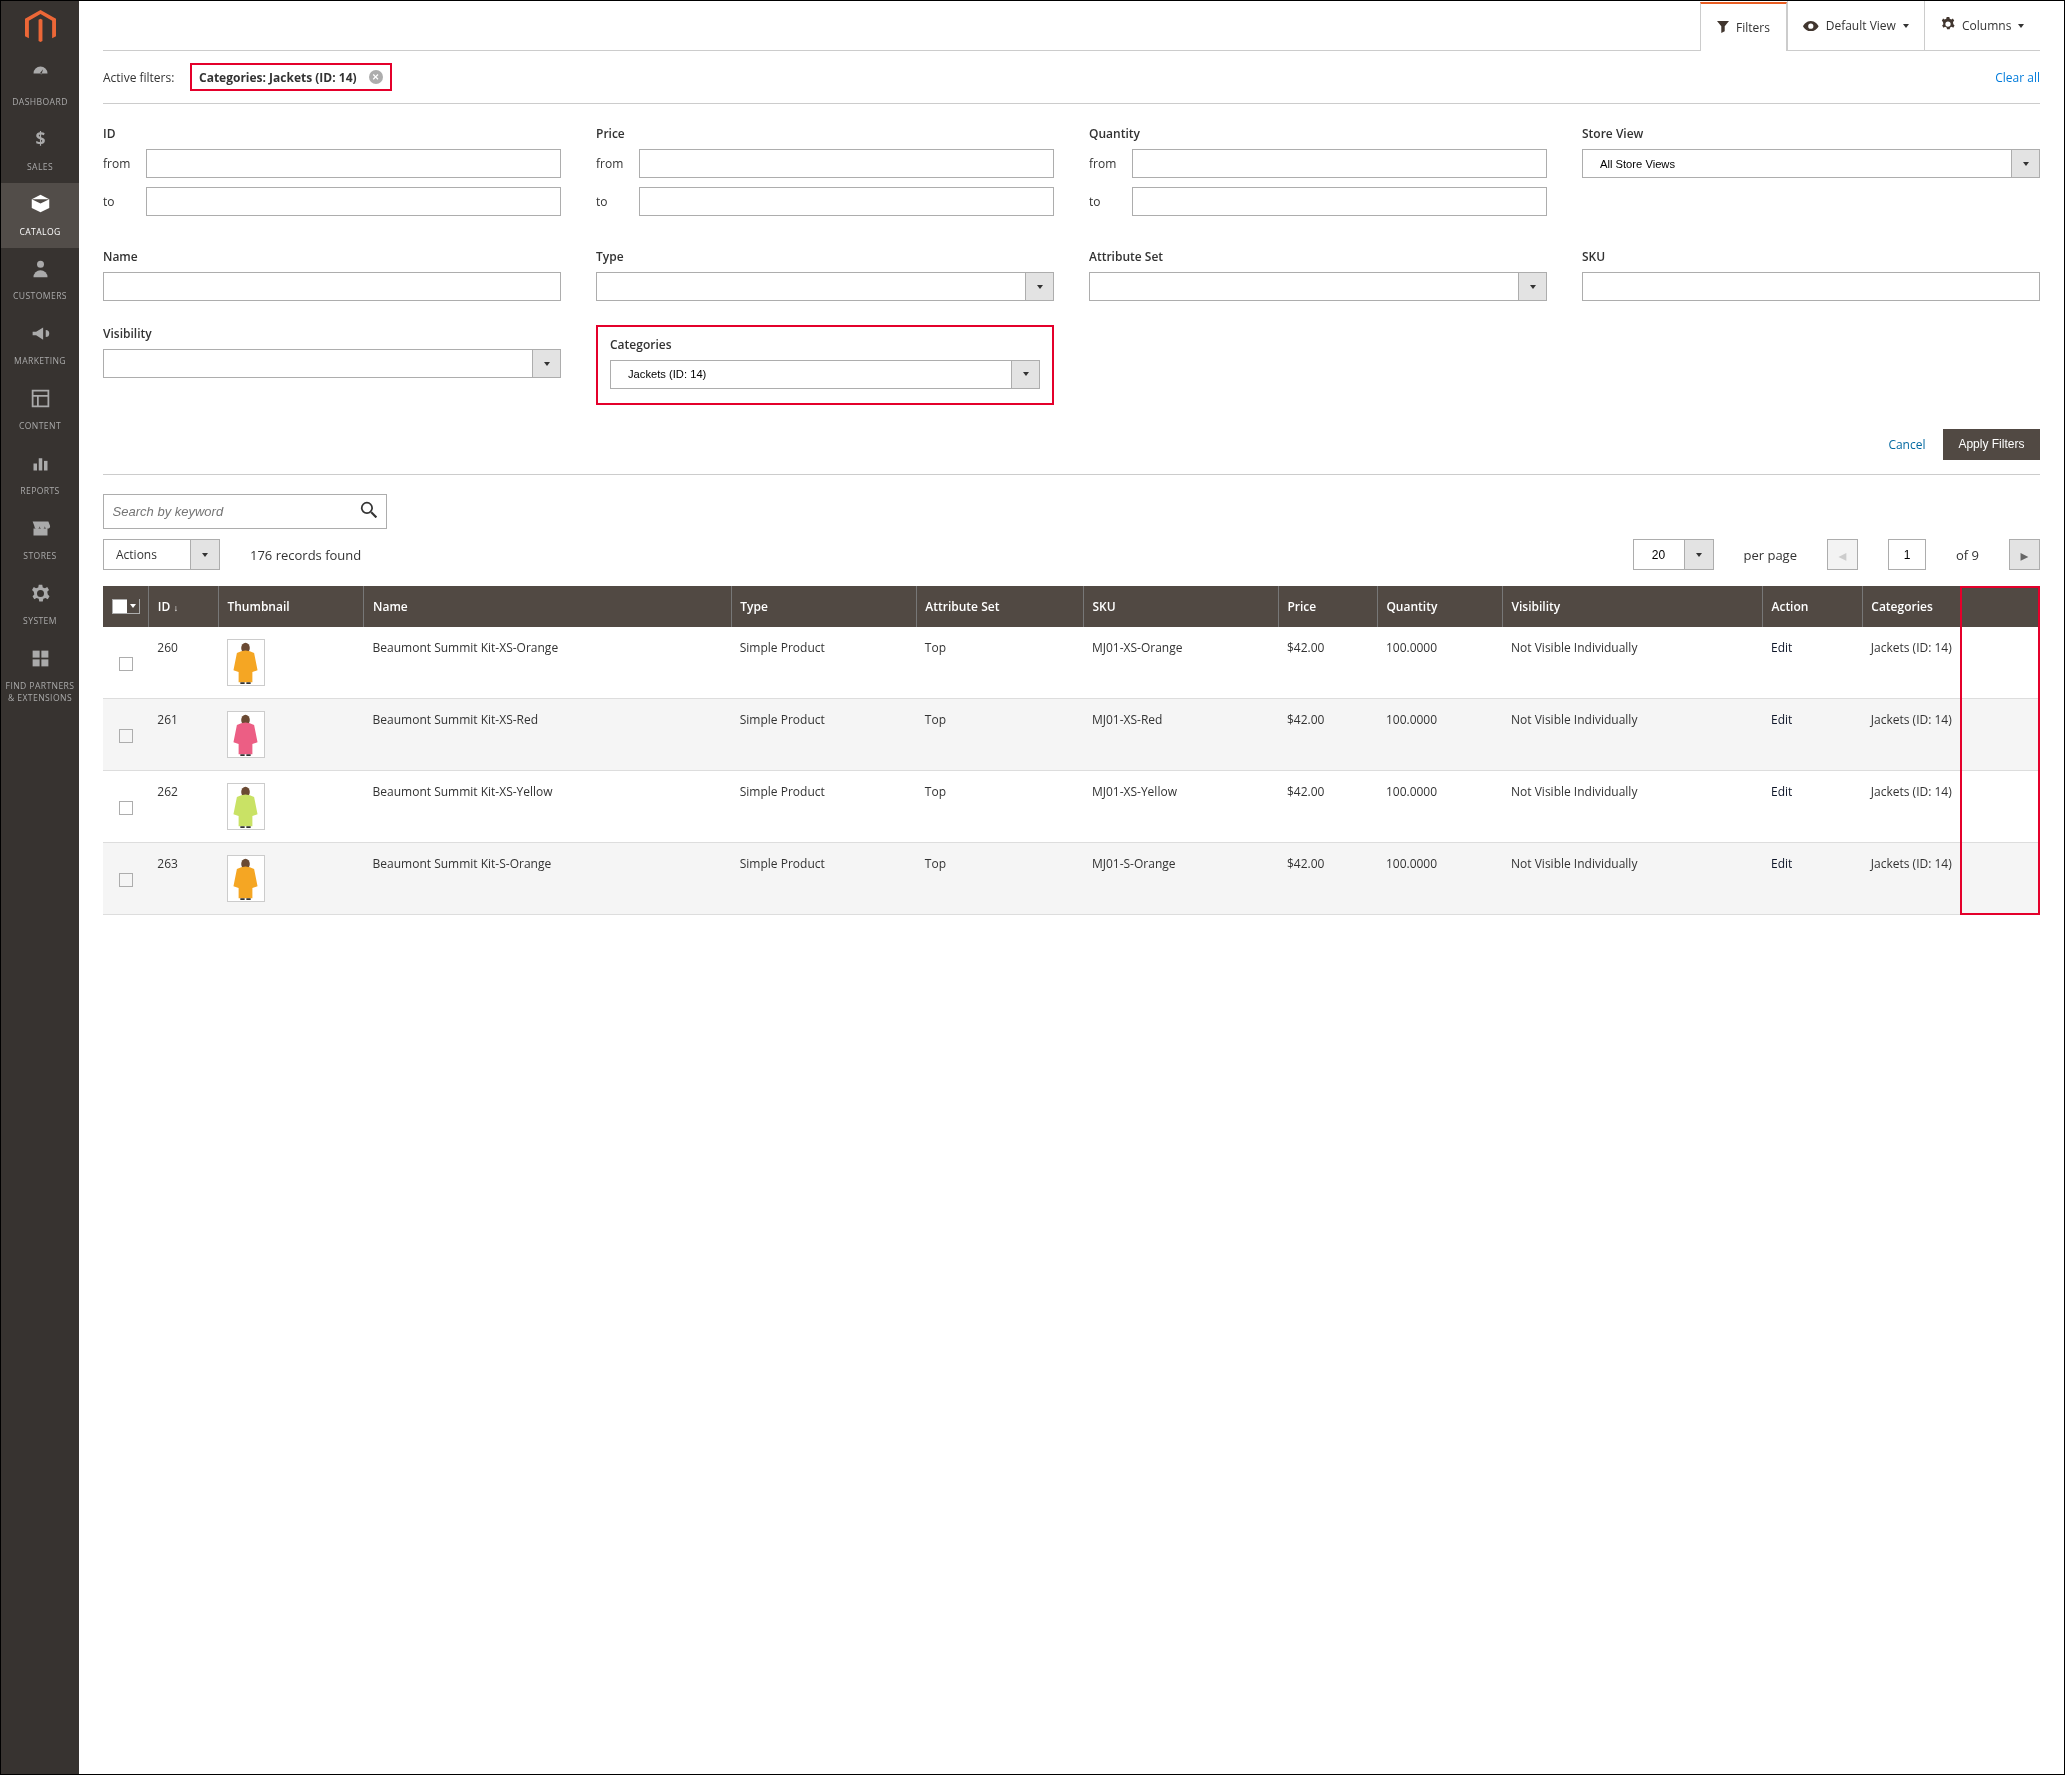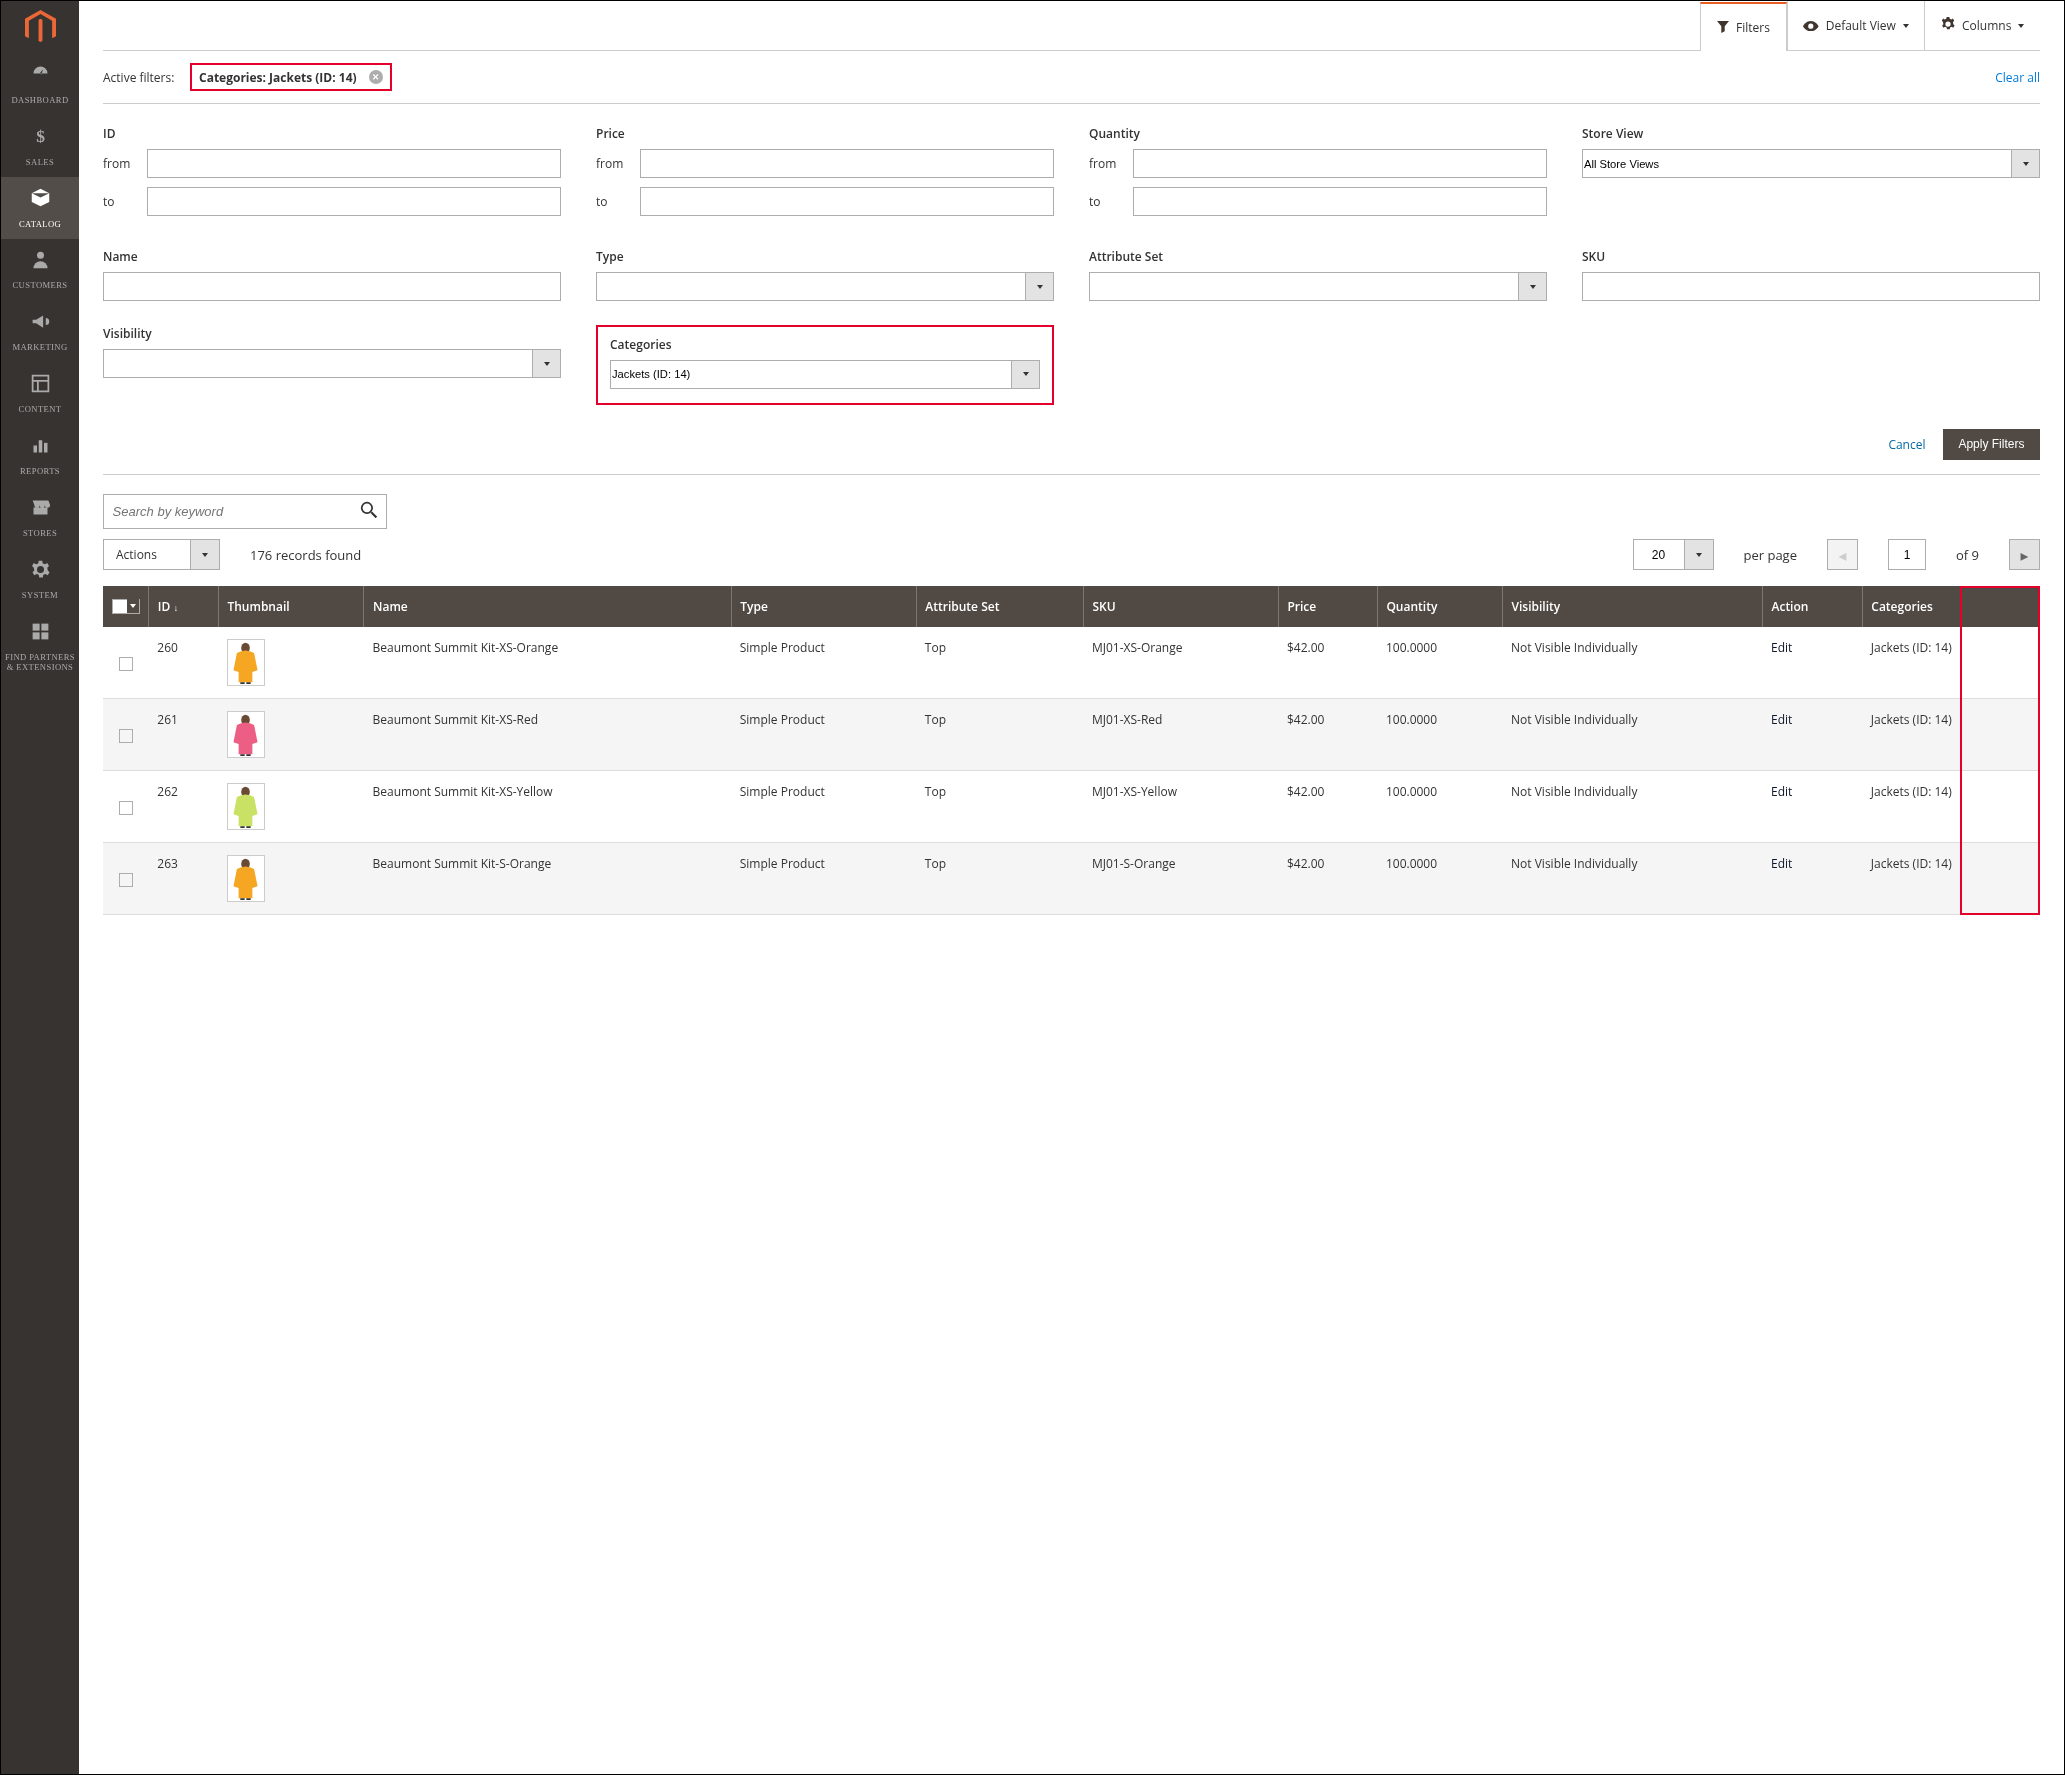--- a/index.html
+++ b/index.html
@@ -1,20 +1,20 @@
 <!DOCTYPE html>
 <html style="font-size:14px"><head>
 <meta charset="utf-8">
 <style>
 * { box-sizing: border-box; margin: 0; padding: 0; }
 body { font-family: 'Open Sans', Helvetica, Arial, sans-serif; font-size: 11.2px; color: #333; background: #fff; }
 .page { display: flex; min-height: 100vh; border: 1.7px solid #000; }
 
 
-.sidebar { width: 78px; background: #373330; display: flex; flex-direction: column; align-items: center; padding-top: 0; font-family: Liberation Serif, serif; }
+.sidebar { width: 78px; background: #373330; display: flex; flex-direction: column; align-items: center; padding-top: 0; }
 .logo { width: 78px; height: 52px; display: flex; align-items: center; justify-content: center; }
 .logo svg { width: 31px; height: 35px; }
 .nav-item { width: 78px; padding: 10.4px 3.5px; display: flex; flex-direction: column; align-items: center; color: #aaa; font-size: 8.6px; text-align: center; cursor: pointer; gap: 5.2px; }
 .nav-item.active { background: #524d49; color: #fff; }
 .nav-item .nav-icon { font-size: 19px; color: #aaa; }
 .nav-item.active .nav-icon { color: #fff; }
 .nav-item .nav-label { letter-spacing: 0.4px; }
 
 
 .main { flex: 1; background: #fff; padding: 0 24px 17.3px 24px; }
@@ -33,21 +33,21 @@
 .af-chip .x { width: 14px; height: 14px; border-radius: 50%; background: #adadad; color: #fff; display: flex; align-items: center; justify-content: center; font-size: 8.6px; cursor: pointer; }
 .af-clear { margin-left: auto; color: #007bdb; font-size: 12px; cursor: pointer; }
 .red-box { border: 2.6px solid #e4002b; }
 
 
 .filters-panel { padding: 21px 0 14px 0; border-bottom: 0.9px solid #ccc; }
 .filter-grid { display: grid; grid-template-columns: repeat(4, 1fr); gap: 24px 35px; }
 .filter-field label { font-weight: 600; font-size: 12px; display: block; margin-bottom: 7px; }
 .range-row { display: flex; align-items: center; gap: 12px; margin-bottom: 8.6px; }
 .range-row span { width: 35px; font-size: 12px; }
-.txt { height: 29px; border: 0.9px solid #adadad; padding: 0 1px; font-size: 11.2px; width: 100%; }
+.txt { height: 29px; border: 0.9px solid #adadad; padding: 0 17px; font-size: 11.2px; width: 100%; }
 .sel-wrap { display: flex; }
 .sel-wrap .txt { flex: 1; border-right: none; }
 .sel-btn { width: 29px; height: 29px; border: 0.9px solid #adadad; background: #e3e3e3; display: flex; align-items: center; justify-content: center; cursor: pointer; }
 .filter-actions { display: flex; justify-content: flex-end; gap: 17.3px; margin-top: 24px; align-items: center; }
 .btn-link { color: #0369a1; font-size: 12px; cursor: pointer; }
 .btn-primary { background: #514943; color: #fff; border: none; padding: 8.6px 15.6px; font-size: 12px; cursor: pointer; }
 
 
 .search-row { display: flex; align-items: center; padding: 19px 0 10.4px 0; gap: 17.3px; }
 .search-box { display: flex; align-items: center; border: 0.9px solid #adadad; height: 35px; width: 284px; padding: 0 8.6px; }

